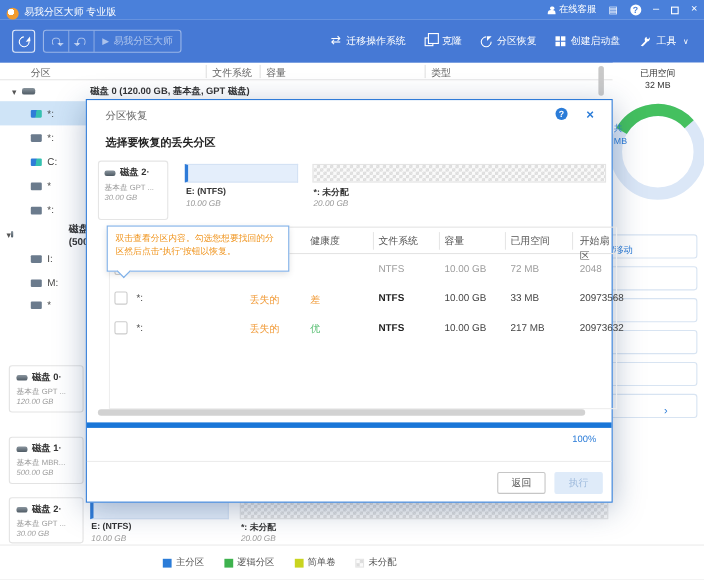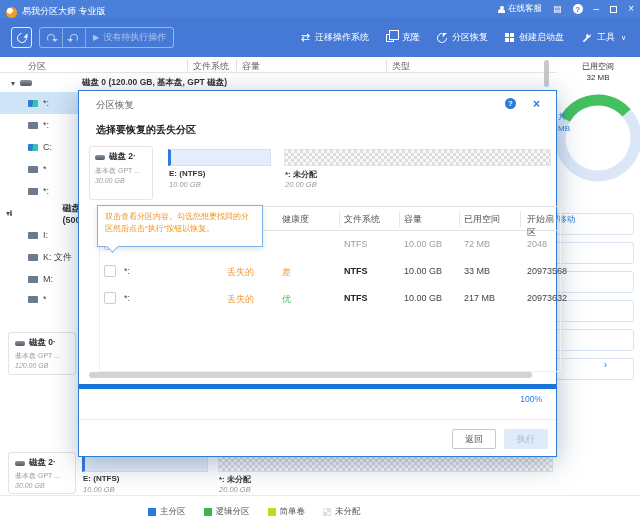--- a/index.html
+++ b/index.html
@@ -71,21 +71,21 @@
   
   .pblock { position:absolute; height:17px; background:#e4eefb; border:1px solid #d4e2f4; border-left:3px solid #2e7bd8; }
   .pblock.hatch, .hatchbg { background-image:linear-gradient(45deg,#ddd 25%,transparent 25%,transparent 75%,#ddd 75%),linear-gradient(45deg,#ddd 25%,transparent 25%,transparent 75%,#ddd 75%); background-size:6px 6px; background-position:0 0,3px 3px; background-color:#fafafa; border:1px solid #e4e4e4; border-left:1px solid #e4e4e4; }
   .plab { position:absolute; font-weight:bold; color:#333; font-size:8px; white-space:nowrap; }
   .psz { position:absolute; color:#999; font-size:7.5px; font-style:italic; white-space:nowrap; }
 
   
   .rpanel { position:absolute; left:557px; top:57px; width:83px; height:438px; background:#fff; }
   .used-label { position:absolute; left:548px; top:62px; width:100px; text-align:center; color:#333; font-size:8px; line-height:1.35; }
   .donut-frag { position:absolute; left:558px; top:111px; color:#2b7cd8; font-size:8px; line-height:1.5; }
-  .rp-btn { position:absolute; left:545px; width:89px; height:22px; border:1px solid #d8e4f2; border-radius:3px; background:#fff; color:#2b7cd8; font-size:8.5px; display:flex; align-items:flex-start; padding-left:10px; }
+  .rp-btn { position:absolute; left:545px; width:89px; height:22px; border:1px solid #d8e4f2; border-radius:3px; background:#fff; color:#2b7cd8; font-size:8.5px; display:flex; align-items:flex-end; padding-left:10px; }
   .rp-chev { position:absolute; right:26px; color:#2b7cd8; font-size:10px; }
 
   
   .legend { position:absolute; left:0; top:495px; width:640px; height:32px; background:#fff; border-top:1px solid #ebebeb; display:flex; align-items:center; padding-left:148px; gap:18px; }
   .lg-itm { display:flex; align-items:center; gap:4px; color:#555; font-size:8.5px; }
   .lg-sq { width:8px; height:8px; }
 
   
   .botrow { position:absolute; left:0; top:450px; width:557px; height:45px; }
 
@@ -156,21 +156,21 @@
     </div>
     <div class="pending-group">
       <div class="pg-seg">
           <span class="ic-arc flip"></span>
         </div>
       <div class="pg-seg">
           <span class="ic-arc"></span>
         </div>
       <div class="pg-seg">
         <span class="ic-play">▶</span>
-        <span>没有待执行操作</span>
+        <span>易我分区大师</span>
       </div>
     </div>
     <div class="tool-actions">
       <div class="ta-itm">
         <span class="ic-migrate">⇄</span>
         <span>迁移操作系统</span>
       </div>
       <div class="ta-itm">
         <span class="ic-clone"></span>
         <span>克隆</span>
@@ -240,39 +240,43 @@
         <span class="tree-arrow">▾</span>
         <span class="ic-disk"></span>
         <span class="disk-label">磁盘 1 (500.0</span>
       </div>
     <div class="trow">
         <span class="ic-part"></span>
         <span class="tlabel">I:</span>
       </div>
     <div class="trow">
         <span class="ic-part"></span>
-        <span class="tlabel">K: 文件</span>
-      </div>
-    <div class="trow">
-        <span class="ic-part"></span>
         <span class="tlabel">M:</span>
       </div>
     <div class="trow" style="height:18px">
         <span class="ic-part"></span>
         <span class="tlabel">*</span>
       </div>
   </div>
 
   <div class="dcard" style="top:332px">
     <div class="nm">
         <span class="ic-disk"></span>
         <span>磁盘 0·</span>
       </div>
     <div class="inf">基本盘 GPT ...</div>
     <div class="sz">120.00 GB</div>
+  </div>
+  <div class="dcard" style="top:397px">
+    <div class="nm">
+        <span class="ic-disk"></span>
+        <span>磁盘 1·</span>
+      </div>
+    <div class="inf">基本盘 MBR...</div>
+    <div class="sz">500.00 GB</div>
   </div>
 
   <div class="rpanel">
     <svg width="100" height="100" style="position:absolute;left:-12px;top:31px">
       <circle cx="53" cy="50" r="38" fill="none" stroke="#dbe7f7" stroke-width="11"></circle>
       <circle cx="53" cy="50" r="38" fill="none" stroke="#44c05f" stroke-width="11" stroke-dasharray="72 167" transform="rotate(-150 53 50)"></circle>
     </svg>
   </div>
   <div class="used-label">
     <div>已用空间</div>

